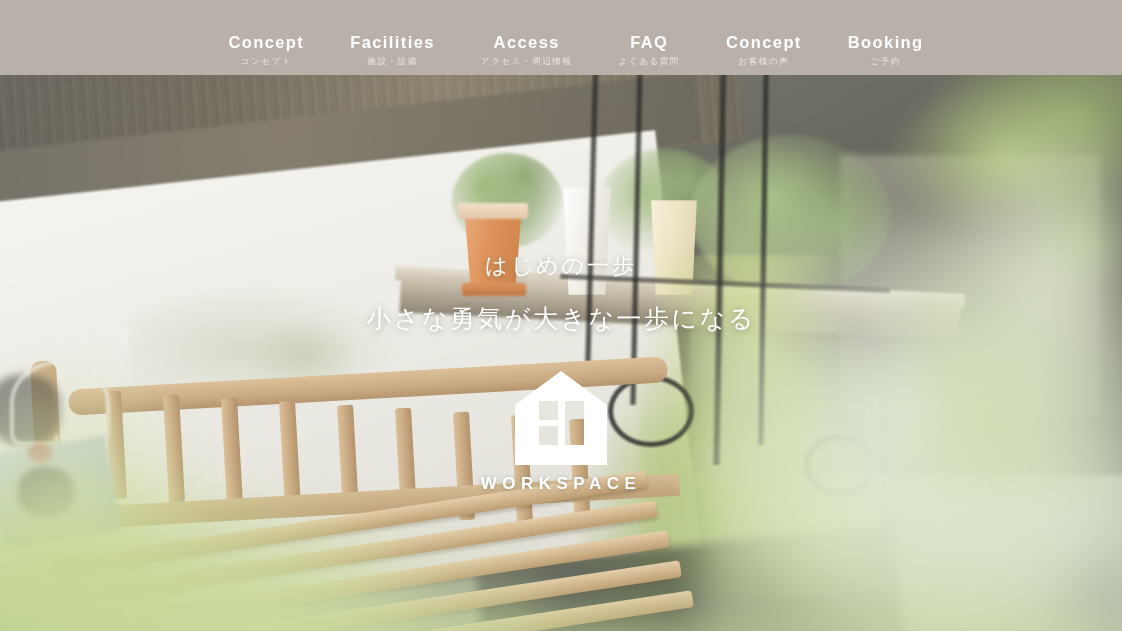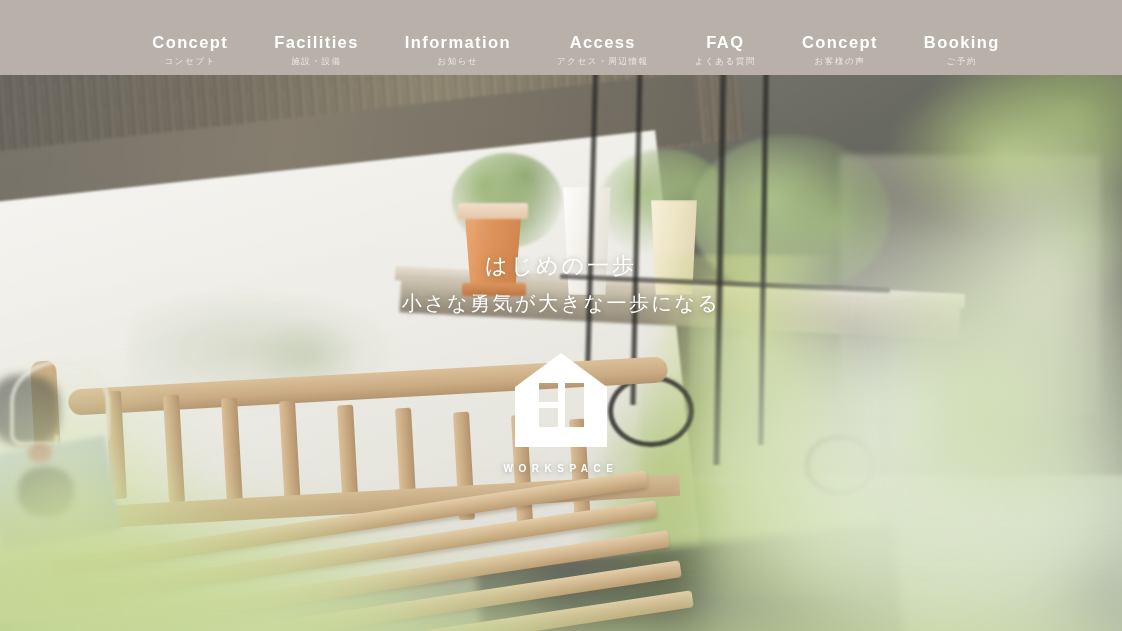--- a/index.html
+++ b/index.html
@@ -382,45 +382,45 @@
   }
   .tagline-1{
     margin-top:176px;
     color:#ffffff;
     font-size:22px;
     letter-spacing:3px;
     font-weight:400;
     text-shadow:0 1px 6px rgba(70,70,60,.45);
   }
   .tagline-2{
-    margin-top:9px;
+    margin-top:21px;
     color:#ffffff;
-    font-size:20px;
+    font-size:25px;
     letter-spacing:2.5px;
     font-weight:400;
     text-shadow:0 1px 6px rgba(70,70,60,.45);
   }
 
   .logo-block{
     margin-top:34px;
     display:flex; flex-direction:column; align-items:center;
   }
   .logo-mark{ display:block; }
   .logo-name{
     margin-top:14px;
     color:#ffffff;
     font-size:25px;
     letter-spacing:2.5px;
     font-weight:400;
     text-shadow:0 1px 6px rgba(70,70,60,.4);
   }
   .logo-sub{
-    margin-top:14px;
+    margin-top:7px;
     color:#ffffff;
-    font-size:10px;
+    font-size:17px;
     letter-spacing:5.5px;
     font-weight:700;
     text-shadow:0 1px 5px rgba(70,70,60,.4);
   }
 </style>
 </head>
 <body>
 
 <div id="page">
 
@@ -430,24 +430,20 @@
       <a class="nav-item">
         <span class="nav-en">Concept</span>
         <span class="nav-ja">コンセプト</span>
       </a>
 
       <a class="nav-item">
         <span class="nav-en">Facilities</span>
         <span class="nav-ja">施設・設備</span>
       </a>
 
-      <a class="nav-item">
-        <span class="nav-en">Information</span>
-        <span class="nav-ja">お知らせ</span>
-      </a>
 
       <a class="nav-item">
         <span class="nav-en">Access</span>
         <span class="nav-ja">アクセス・周辺情報</span>
       </a>
 
       <a class="nav-item">
         <span class="nav-en">FAQ</span>
         <span class="nav-ja">よくある質問</span>
       </a>

